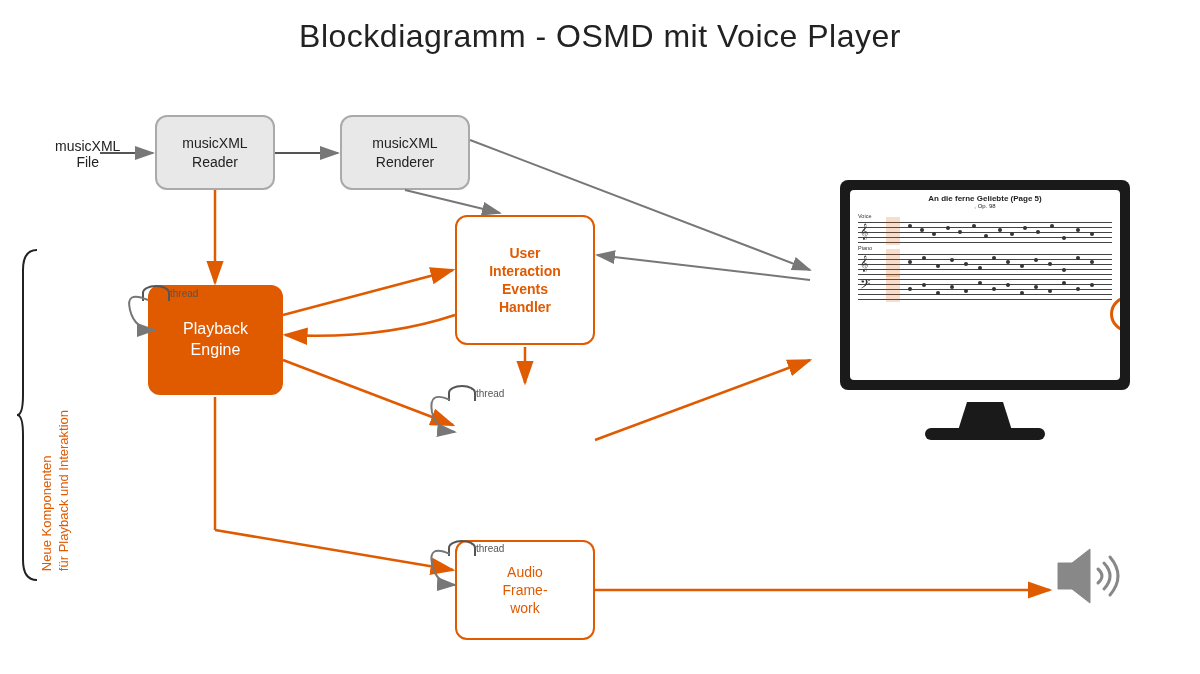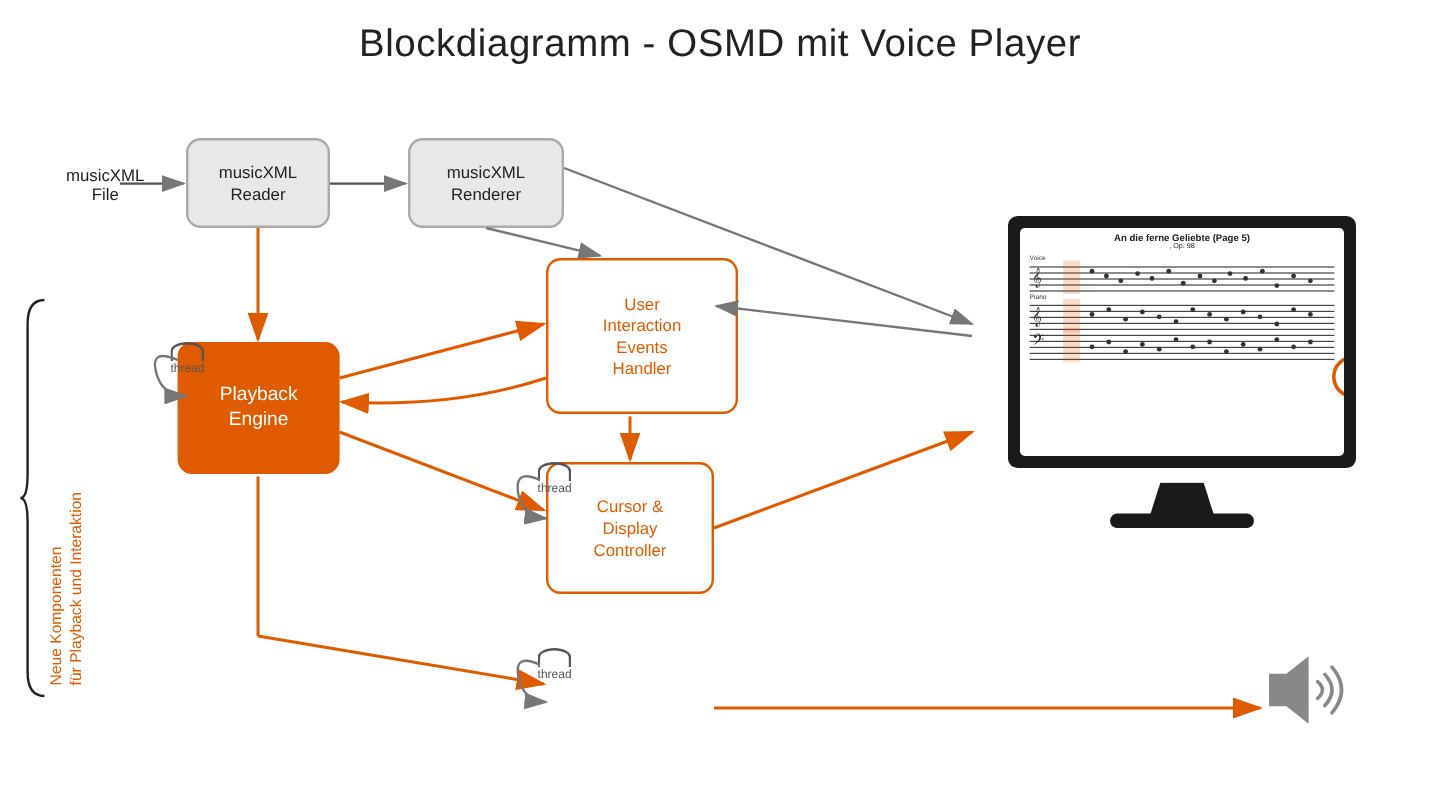--- a/index.html
+++ b/index.html
@@ -158,21 +158,21 @@
       position: absolute;
       right: 70px;
       bottom: 55px;
     }
     
     .thread-circle {
       position: absolute;
       font-size: 11px;
       color: #555;
       display: flex;
-      flex-direction: column;
+      flex-direction: row;
       align-items: center;
     }
     .thread-arc {
       width: 28px;
       height: 16px;
       border-top: 2px solid #555;
       border-left: 2px solid #555;
       border-right: 2px solid #555;
       border-radius: 50% 50% 0 0;
       margin-bottom: 1px;
@@ -203,28 +203,28 @@
   </div>
 
   <div class="box box-gray" style="left:340px; top:45px; width:130px; height:75px; font-size:14px;">
     musicXML<br>Renderer
   </div>
 
   <div class="box box-orange-fill" style="left:148px; top:215px; width:135px; height:110px; font-size:16px; font-weight:500;">
     Playback<br>Engine
   </div>
 
-  <div class="box box-orange" style="left:455px; top:145px; width:160px; height:130px; font-size:14px; font-weight:400;">
+  <div class="box box-orange" style="left:455px; top:145px; width:140px; height:130px; font-size:14px; font-weight:700;">
     User<br>Interaction<br>Events<br>Handler
   </div>
 
-  <div class="box box-orange" style="left:455px; top:315px; width:140px; height:110px; font-size:14px; font-weight:500;">
-    Cursor &amp;<br>Display<br>Controller
-  </div>
-
+
+  <div class="box box-orange" style="left:455px; top:470px; width:140px; height:100px; font-size:14px; font-weight:500;">
+    Audio<br>Frame-<br>work
+  </div>
 
   <div class="thread-circle" style="position:absolute; left:142px; top:215px;">
     <div class="thread-arc"></div>
     <span style="font-size:10px; color:#555;">thread</span>
   </div>
 
   <div class="thread-circle" style="position:absolute; left:448px; top:315px;">
     <div class="thread-arc"></div>
     <span style="font-size:10px; color:#555;">thread</span>
   </div>

